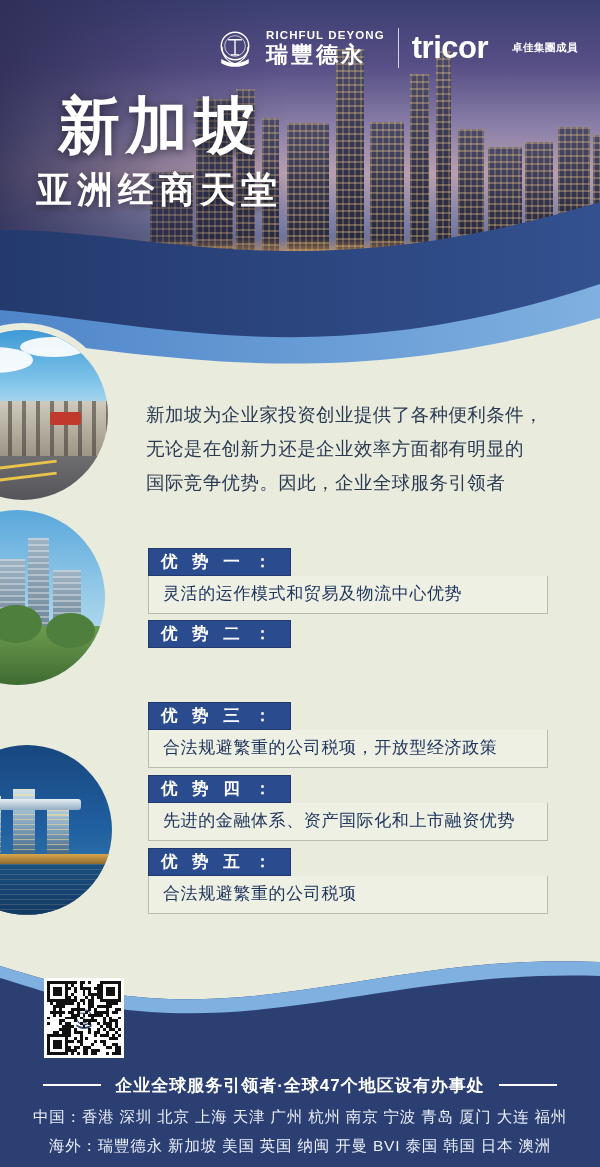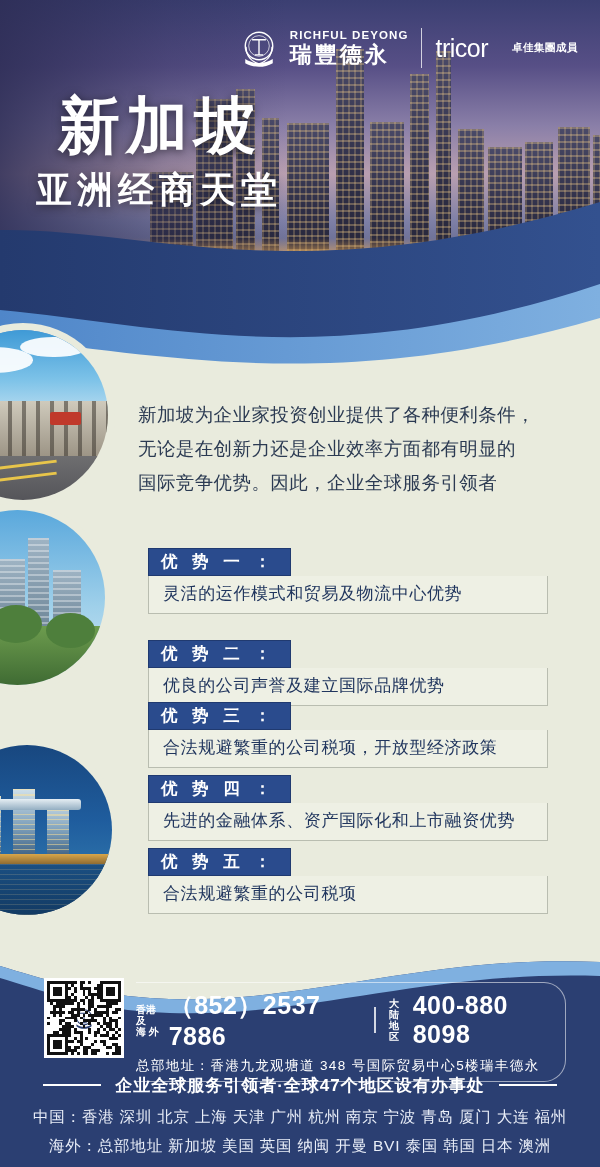--- a/index.html
+++ b/index.html
@@ -40,21 +40,21 @@
   
   .swoosh{position:absolute;left:0;top:198px;width:600px;height:190px;overflow:hidden;}
 
   
   .logo-wrap{position:absolute;right:22px;top:26px;display:flex;align-items:center;gap:9px;}
   .emblem{width:44px;height:44px;flex:0 0 auto;}
   .logo-cn-block{display:flex;flex-direction:column;line-height:1;}
   .logo-en{color:#ffffff;font-size:11.5px;font-weight:bold;letter-spacing:1.1px;margin-bottom:3px;}
   .logo-cn{color:#ffffff;font-size:22px;font-weight:bold;letter-spacing:3px;}
   .logo-div{width:1px;height:40px;background:rgba(255,255,255,.75);margin:0 4px;}
-  .tricor{color:#ffffff;font-size:25px;font-weight:normal;letter-spacing:-.5px;}
+  .tricor{color:#ffffff;font-size:31px;font-weight:bold;letter-spacing:-.5px;}
   .tricor-cn{color:#ffffff;font-size:10.5px;font-weight:bold;letter-spacing:.5px;margin-left:15px;}
 
   
   .title-main{
     position:absolute;left:58px;top:84px;
     font-size:62px;font-weight:bold;color:#ffffff;letter-spacing:6px;
     text-shadow:0 2px 10px rgba(0,0,0,.55);
   }
   .title-sub{
     position:absolute;left:36px;top:166px;
@@ -90,21 +90,21 @@
   .p3sky{position:absolute;inset:0;background:linear-gradient(180deg,#18477f 0%,#1f5d9e 45%,#2b6fa8 70%,#16375e 100%);}
   .p3tower{position:absolute;bottom:34%;width:13%;background:linear-gradient(180deg,#cfe0ea 0%,#7ea0bb 55%,#3f6183 100%);}
   .p3tower::after{content:"";position:absolute;inset:0;background:repeating-linear-gradient(180deg,rgba(255,226,150,.5) 0 1.5px,transparent 1.5px 5px);}
   .p3deck{position:absolute;left:12%;bottom:62%;width:70%;height:6%;background:linear-gradient(180deg,#e6eef3,#93aec2);border-radius:3px;}
   .p3water{position:absolute;left:0;bottom:0;width:100%;height:30%;background:linear-gradient(180deg,#1b4f82 0%,#123a63 100%);}
   .p3water::after{content:"";position:absolute;inset:0;background:repeating-linear-gradient(180deg,rgba(255,220,150,.16) 0 1px,transparent 1px 5px);}
   .p3shore{position:absolute;left:0;bottom:28%;width:100%;height:8%;background:linear-gradient(180deg,#d8a64a,#7a5a2a);filter:blur(.6px);}
 
   
   .body-text{
-    position:absolute;left:138px;top:398px;width:428px;
+    position:absolute;left:146px;top:398px;width:428px;
     color:#2b3a52;font-size:18.5px;line-height:34px;letter-spacing:.4px;
   }
   .body-text p{margin:0;}
 
   
   .adv{position:absolute;left:148px;width:400px;}
   .adv-label{
     display:inline-block;background:#2a4b8d;color:#ffffff;
     font-size:16.5px;font-weight:bold;letter-spacing:5px;
     padding:4px 14px 5px 12px;line-height:1;
@@ -256,23 +256,22 @@
     <p>新加坡为企业家投资创业提供了各种便利条件，</p>
     <p>无论是在创新力还是企业效率方面都有明显的</p>
     <p>国际竞争优势。因此，企业全球服务引领者</p>
   </div>
 
   <div class="adv" style="top:548px;">
     <div><span class="adv-label">优 势 一 ：</span></div>
     <div class="adv-box">灵活的运作模式和贸易及物流中心优势</div>
   </div>
 
-  <div class="adv" style="top:640px;">
+  <div class="adv" style="top:620px;">
     <div><span class="adv-label">优 势 二 ：</span></div>
-    <div class="adv-box">优良的公司声誉及建立国际品牌优势</div>
   </div>
 
   <div class="adv" style="top:775px;">
     <div><span class="adv-label">优 势 四 ：</span></div>
     <div class="adv-box">先进的金融体系、资产国际化和上市融资优势</div>
   </div>
 
   <div class="adv" style="top:702px;">
     <div><span class="adv-label">优 势 三 ：</span></div>
     <div class="adv-box">合法规避繁重的公司税项，开放型经济政策</div>
@@ -623,40 +622,26 @@
           <div style="position: absolute; background: rgb(17, 17, 17); left: 38.48px; top: 71.04px; width: 2.96px; height: 2.96px;"></div>
           <div style="position: absolute; background: rgb(17, 17, 17); left: 44.4px; top: 71.04px; width: 2.96px; height: 2.96px;"></div>
           <div style="position: absolute; background: rgb(17, 17, 17); left: 47.36px; top: 71.04px; width: 2.96px; height: 2.96px;"></div>
           <div style="position: absolute; background: rgb(17, 17, 17); left: 59.2px; top: 71.04px; width: 2.96px; height: 2.96px;"></div>
           <div style="position: absolute; background: rgb(17, 17, 17); left: 65.12px; top: 71.04px; width: 2.96px; height: 2.96px;"></div>
           <div style="position: absolute; background: rgb(17, 17, 17); left: 68.08px; top: 71.04px; width: 2.96px; height: 2.96px;"></div>
           <div style="position: absolute; background: rgb(17, 17, 17); left: 71.04px; top: 71.04px; width: 2.96px; height: 2.96px;"></div>
         </div>
     </div>
 
-    <div class="contact">
-      <div class="contact-line">
-        <div class="ph-row">
-          <span class="mini">香港及
-海 外</span>
-          <span class="bignum">（852）2537 7886</span>
-          <span class="vbar"></span>
-          <span class="mini">大陆
-地区</span>
-          <span class="bignum">400-880 8098</span>
-        </div>
-        <div class="addr">总部地址：香港九龙观塘道 348 号国际贸易中心5楼瑞丰德永</div>
-      </div>
-    </div>
 
     <div class="slogan-wrap">
       <span class="slogan">
         <span class="sl-rule"></span>
         <span>企业全球服务引领者·全球47个地区设有办事处</span>
         <span class="sl-rule"></span>
       </span>
     </div>
 
     <div class="city-row cr1">中国：香港 深圳 北京 上海 天津 广州 杭州 南京 宁波 青岛 厦门 大连 福州</div>
-    <div class="city-row cr2">海外：总部地址 新加坡 美国 英国 纳闽 开曼 BVI 泰国 韩国 日本 澳洲</div>
+    <div class="city-row cr2">海外：瑞豐德永 新加坡 美国 英国 纳闽 开曼 BVI 泰国 韩国 日本 澳洲</div>
   </div>
 
 </div>
 
 </body></html>

